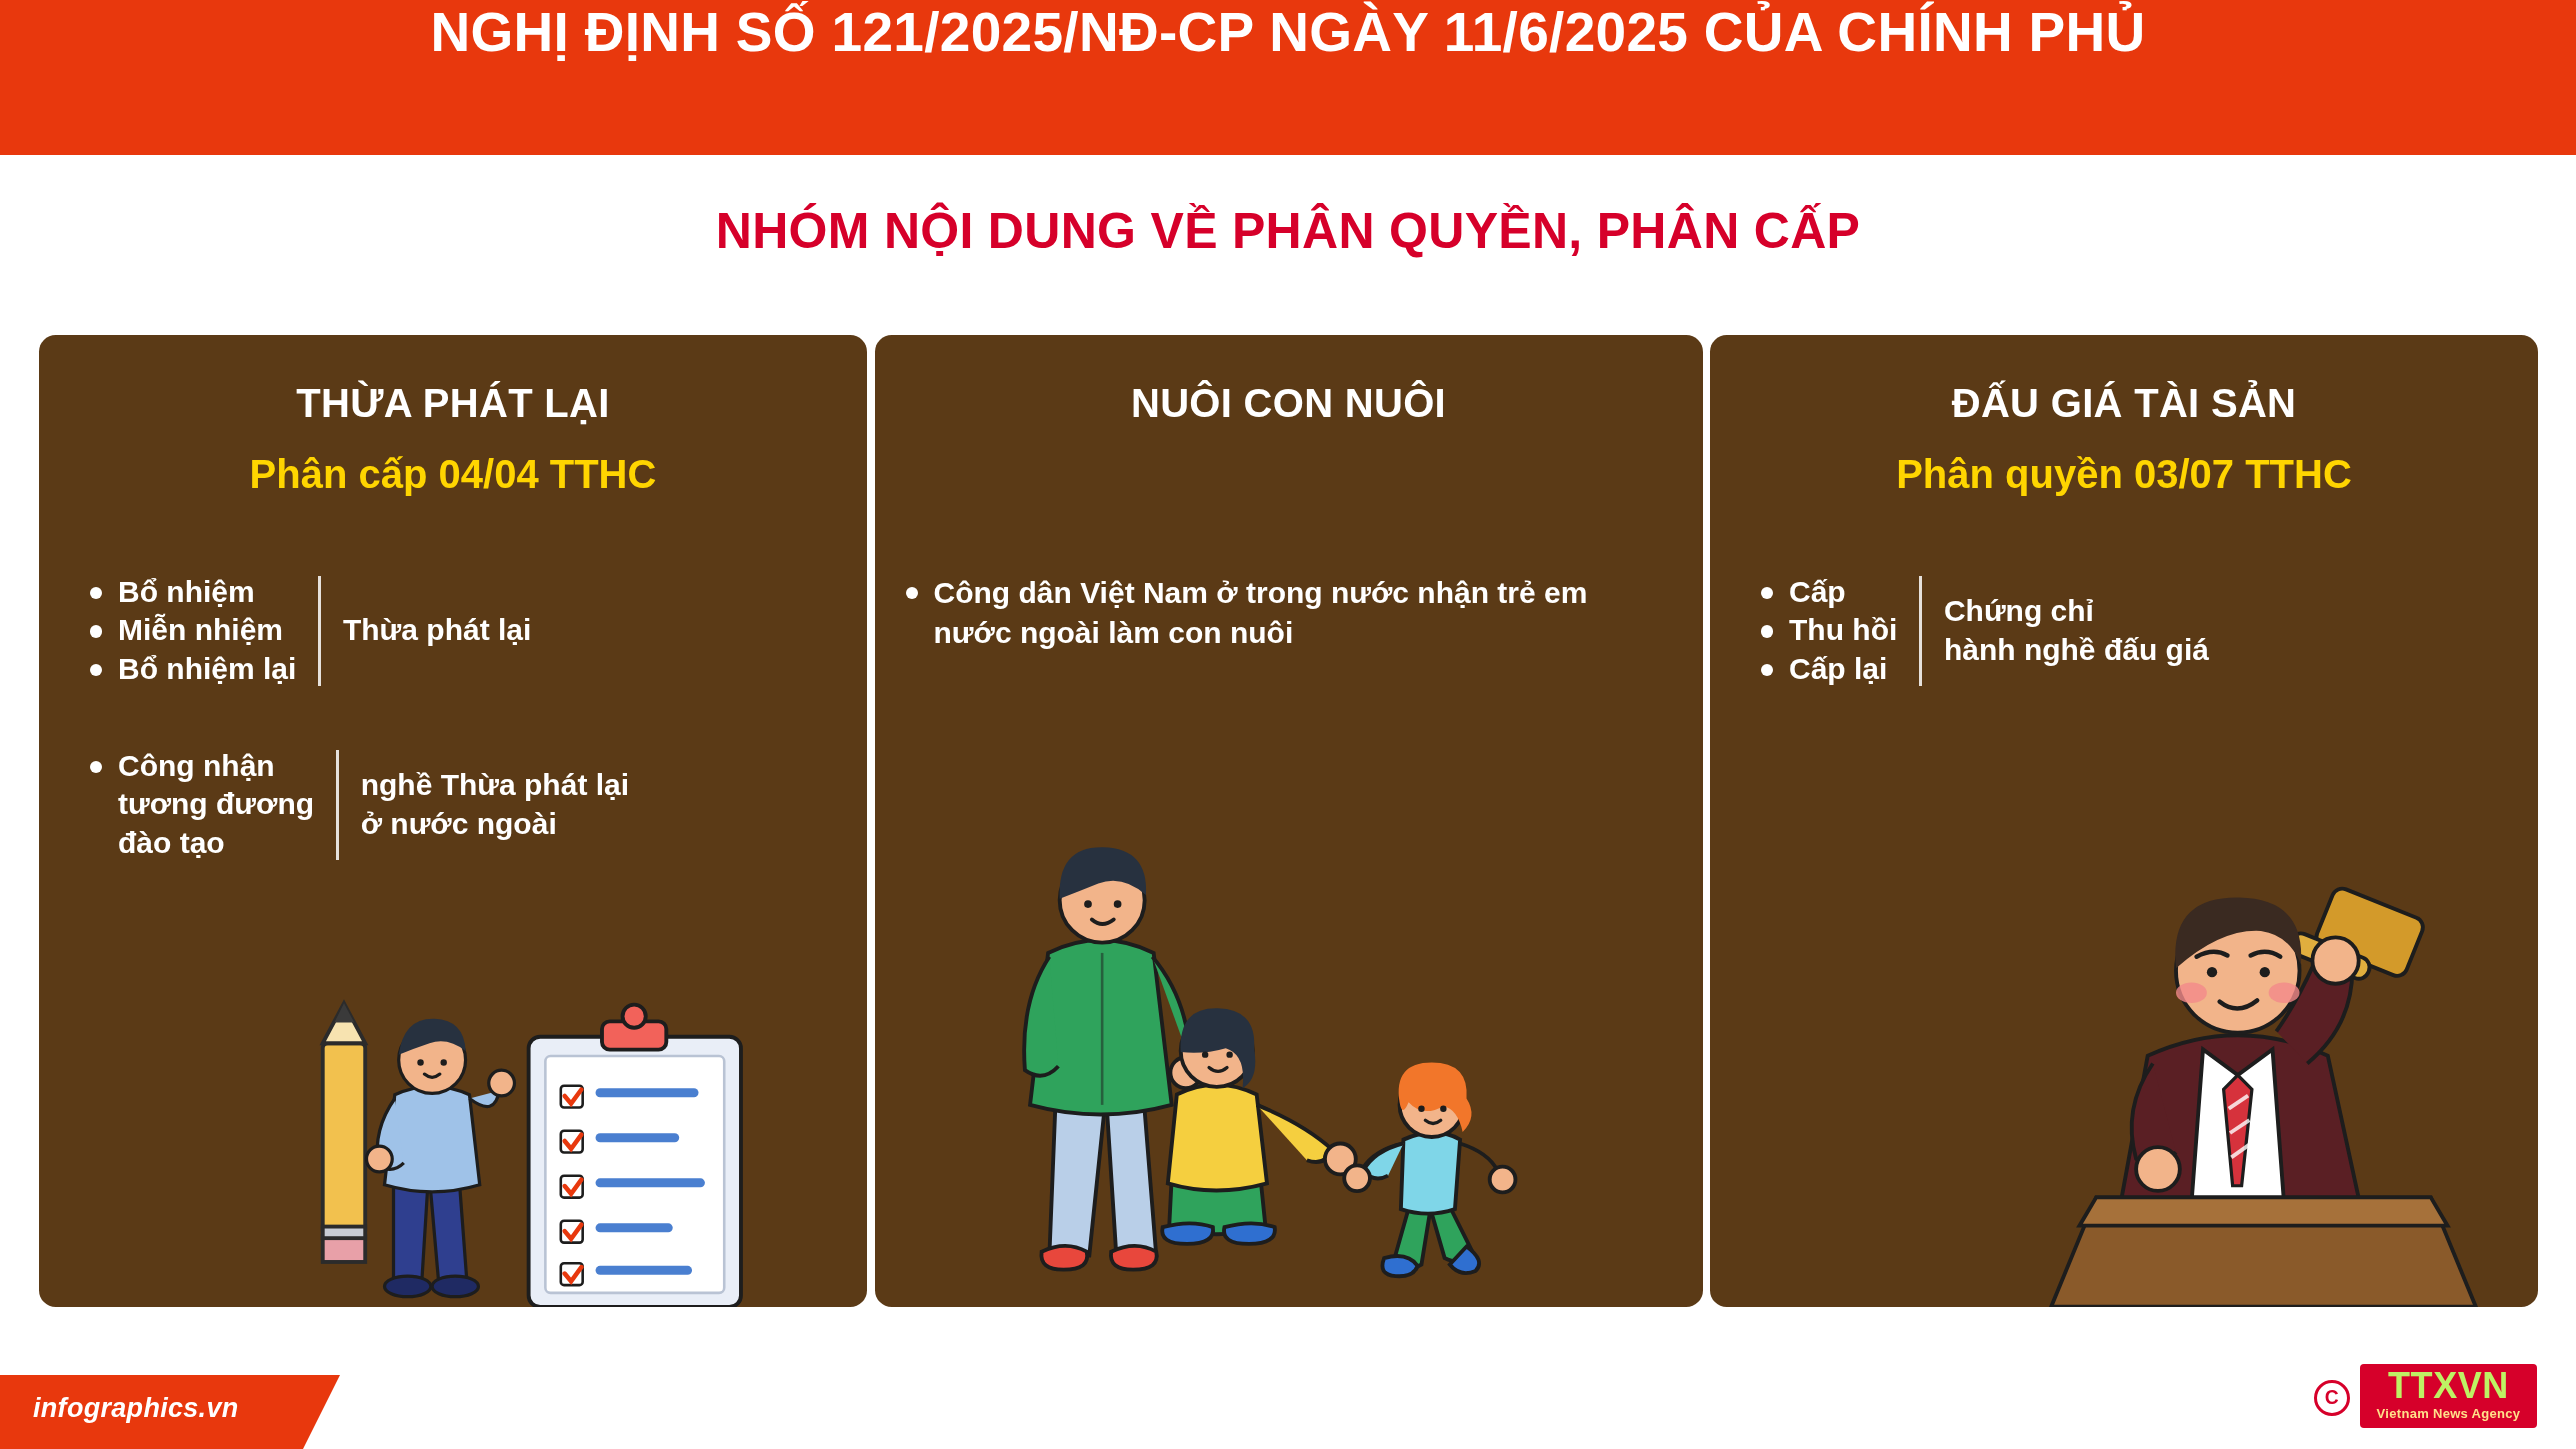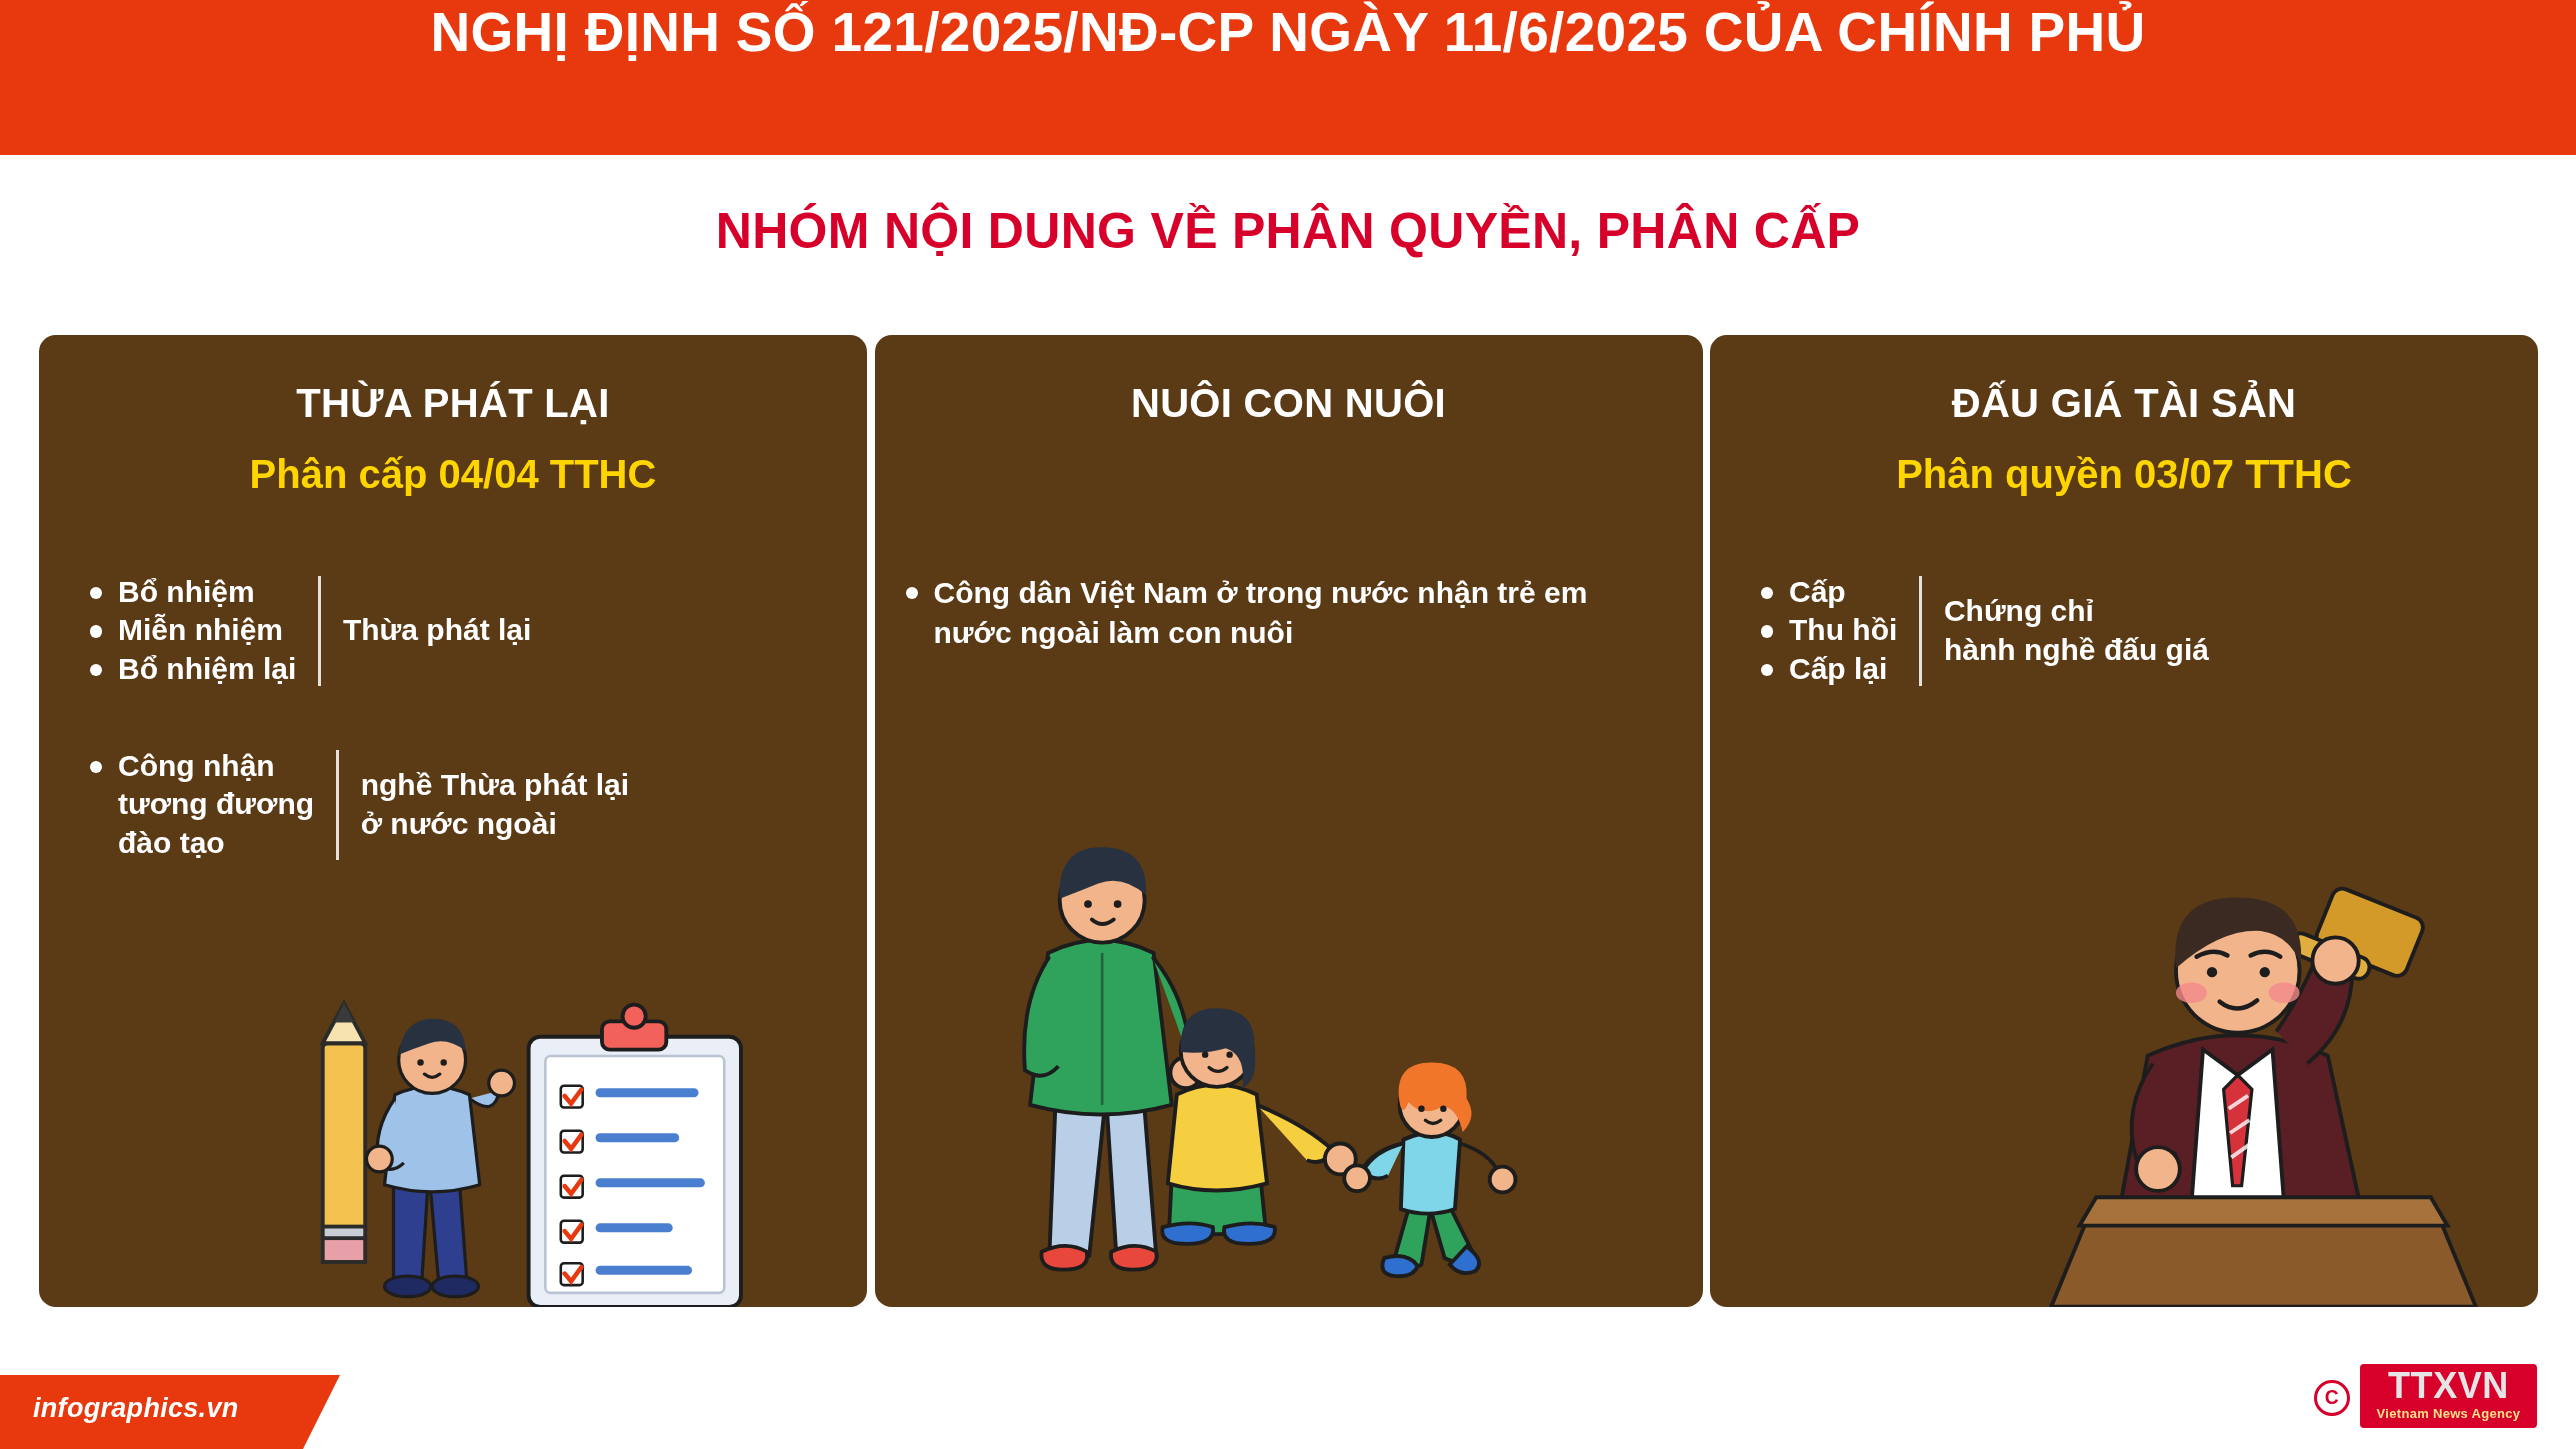--- a/index.html
+++ b/index.html
@@ -212,21 +212,21 @@
     margin-right: 10.3px;
     margin-top: 3.9px;
   }
   .ttxvn-box {
     background: #d6002a;
     padding: 3.9px 16.7px 6.4px 16.7px;
     border-radius: 3.9px;
     text-align: center;
   }
   .ttxvn-main {
-    color: #e5e5e5;
+    color: #bef264;
     font-size: 36px;
     font-weight: bold;
     letter-spacing: 0.6px;
     line-height: 1;
   }
   .ttxvn-sub {
     color: #ffe08a;
     font-size: 13px;
     font-weight: bold;
     letter-spacing: 0.3px;

